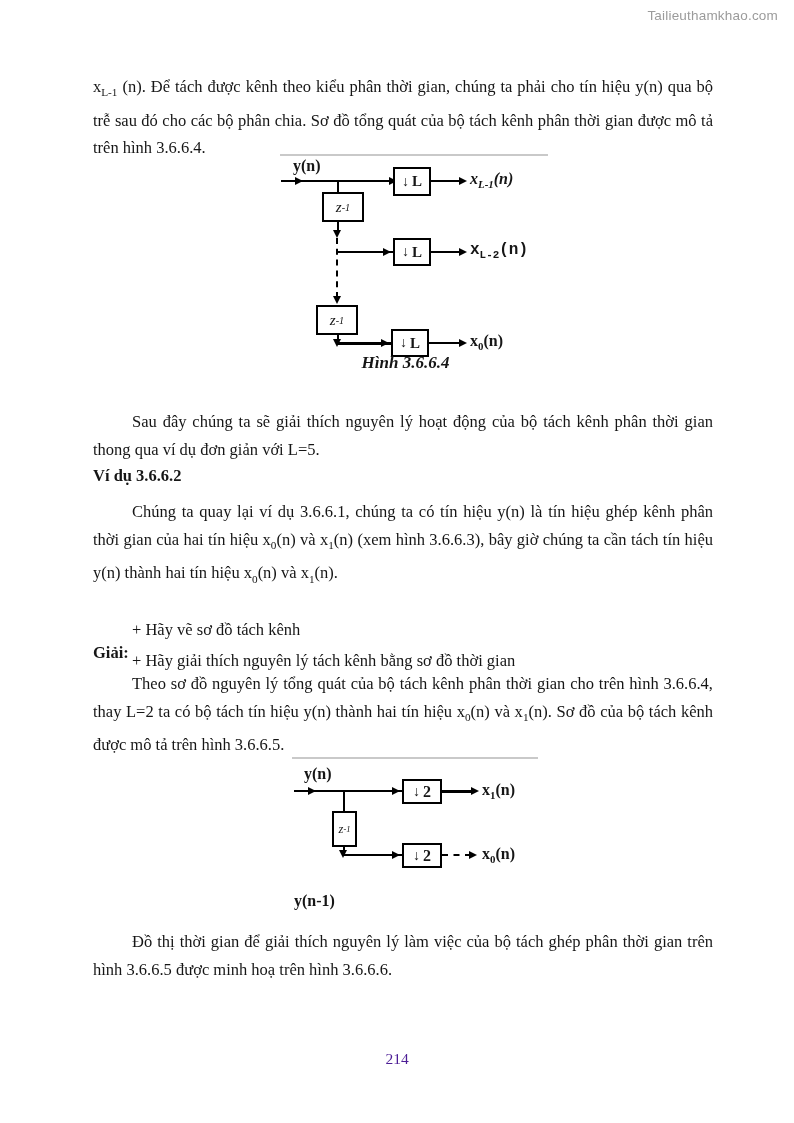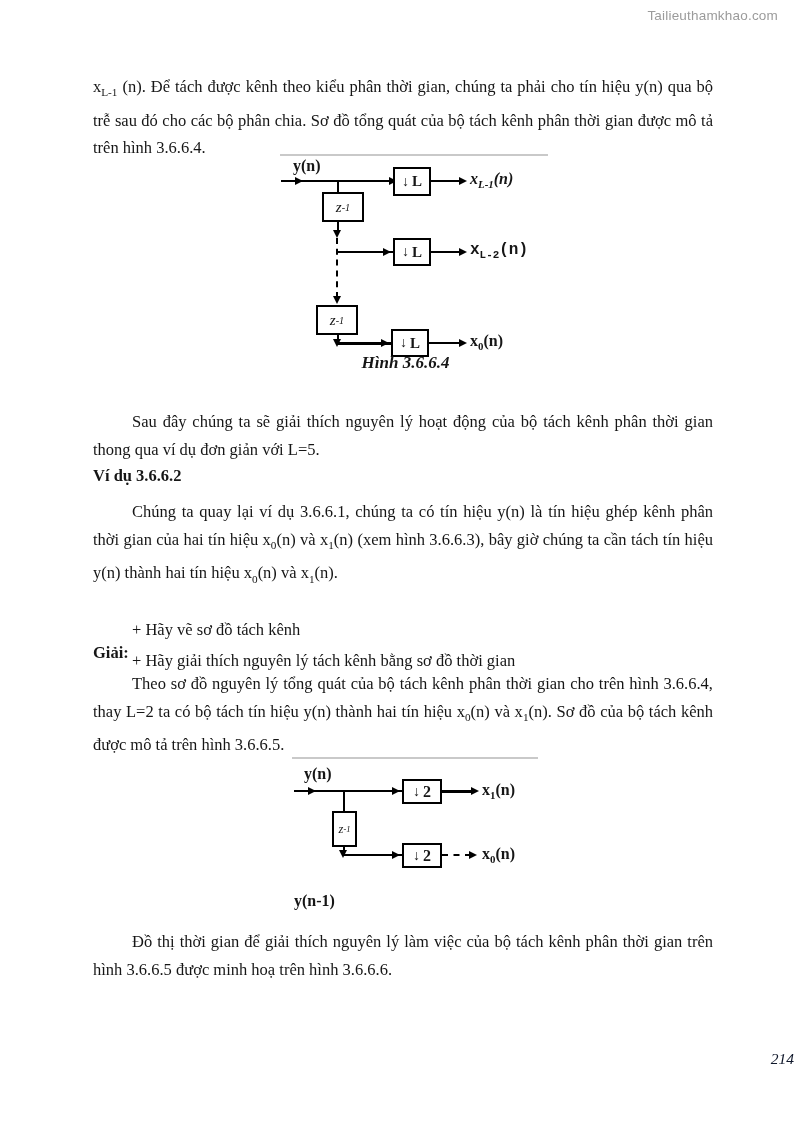--- a/index.html
+++ b/index.html
@@ -16,21 +16,21 @@
     position:absolute; left:93px; width:620px; font-size:16.5px;
     line-height:27.5px; text-align:justify;
   }
   .indent { text-indent:39px; }
   .bullet { position:absolute; left:132px; width:580px; font-size:16.5px;margin-top:40px; }
   .heading { position:absolute; left:93px; font-size:16.5px; font-weight:bold; }
   .caption {
     position:absolute; left:0; width:100%; text-align:center;
     font-weight:bold; font-style:italic; font-size:17px;
   }
-  .pagenum { position:absolute; top:1050px; left:0; width:100%; text-align:right; font-size:15.5px; color:#0f172a;font-style:italic; }
+  .pagenum { position:absolute; top:1050px; left:0; width:100%; text-align:center; font-size:15.5px; color:#4c1d95; }
   sub { font-size:68%;margin-top:28px; }
   sup { font-size:68%; }
 
   .fig { position:absolute; }
   .grayline { position:absolute; height:2px; background:#c9c9c9; }
   .hline { position:absolute; height:2px; background:#000; }
   .hline.thick { height:3px; }
   .hline.dash { background:none; border-top:2px dashed #000; height:0; }
   .vline { position:absolute; width:2px; background:#000; }
   .vdash { position:absolute; width:0; border-left:2px dashed #000; }
@@ -153,17 +153,17 @@
     <div class="box dsbox" style="left:122px; top:91px; width:40px; height:25px; font-size:16px;">
       <span class="darr">↓</span>
         <span>2</span>
     </div>
     <div class="hline dash" style="left:162px; top:102px; width:29px;"></div>
     <div class="arr-r" style="left:189px; top:99px;"></div>
     <div class="figlabel" style="left:202px; top:93px;"><span>x</span><sub>0</sub><span>(n)</span></div>
   </div>
 
 
-  <div class="para indent" style="top:928px;">Đồ thị thời gian để giải thích nguyên lý làm việc của bộ tách kênh phân thời gian trên hình 3.6.6.5 được minh hoạ trên hình 3.6.6.6.</div>
+  <div class="para indent" style="top:928px;">Đồ thị thời gian để giải thích nguyên lý làm việc của bộ tách ghép phân thời gian trên hình 3.6.6.5 được minh hoạ trên hình 3.6.6.6.</div>
 
   <div class="pagenum">214</div>
 
 </div>
 
 </body></html>

